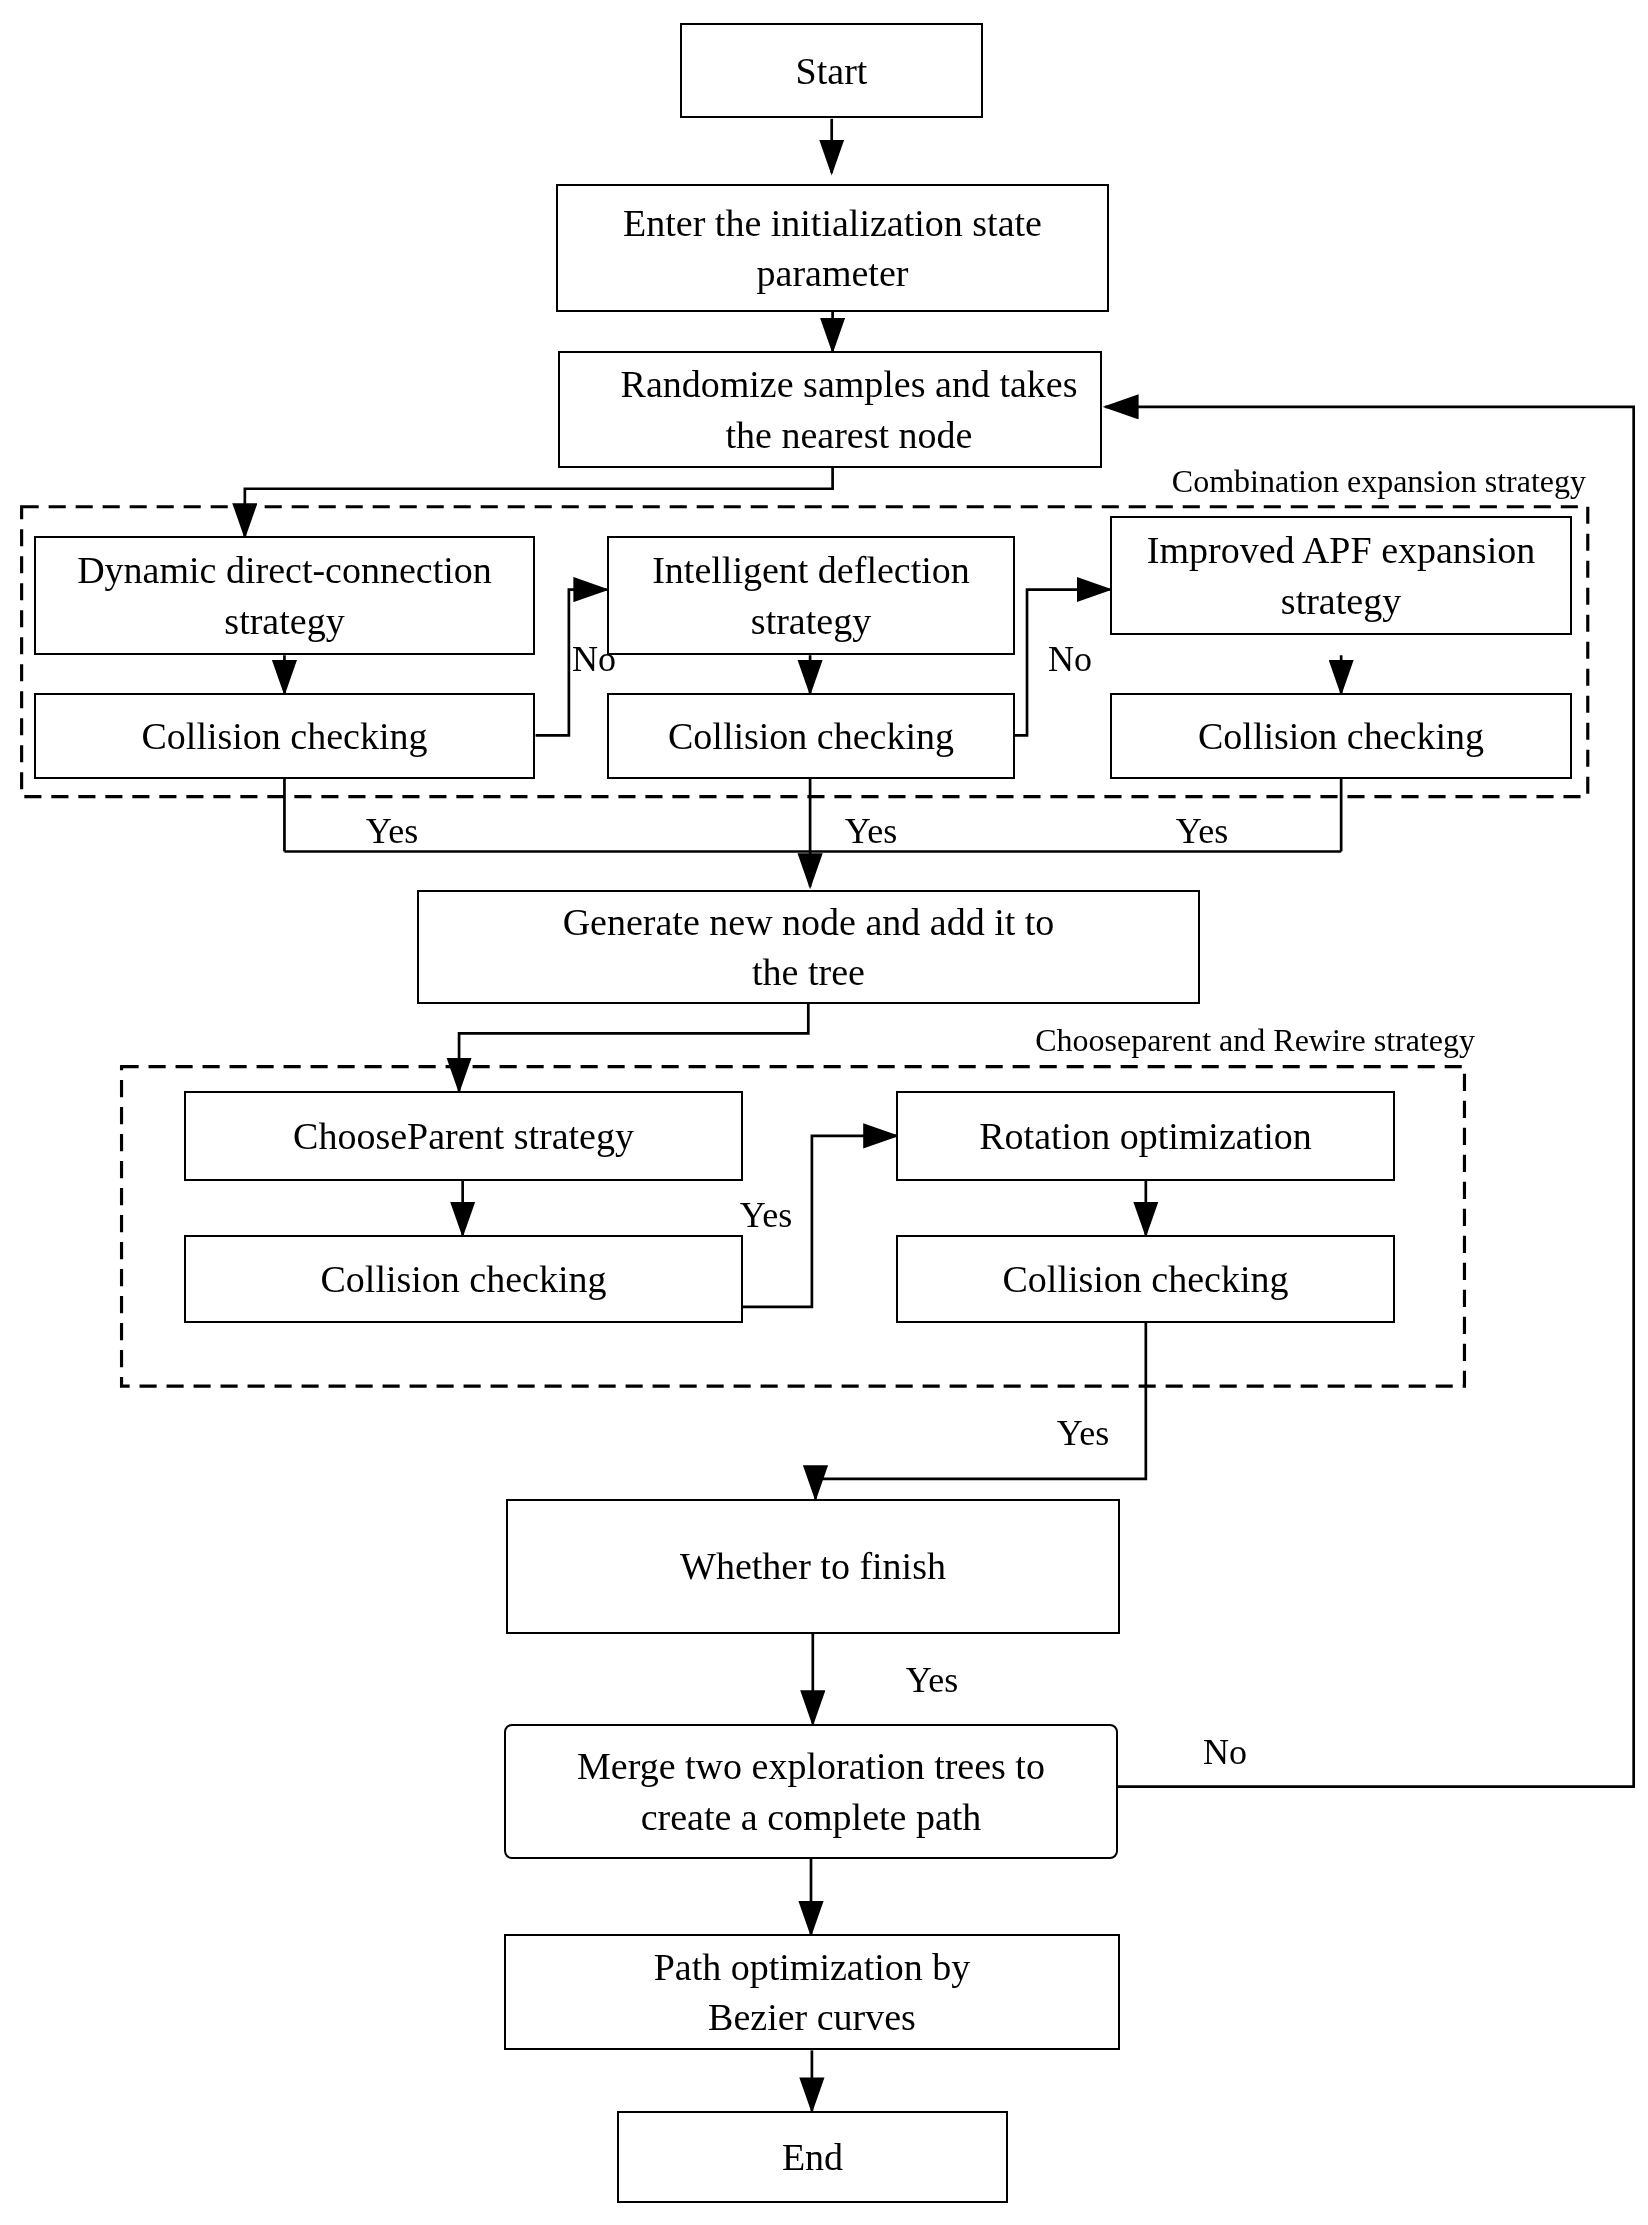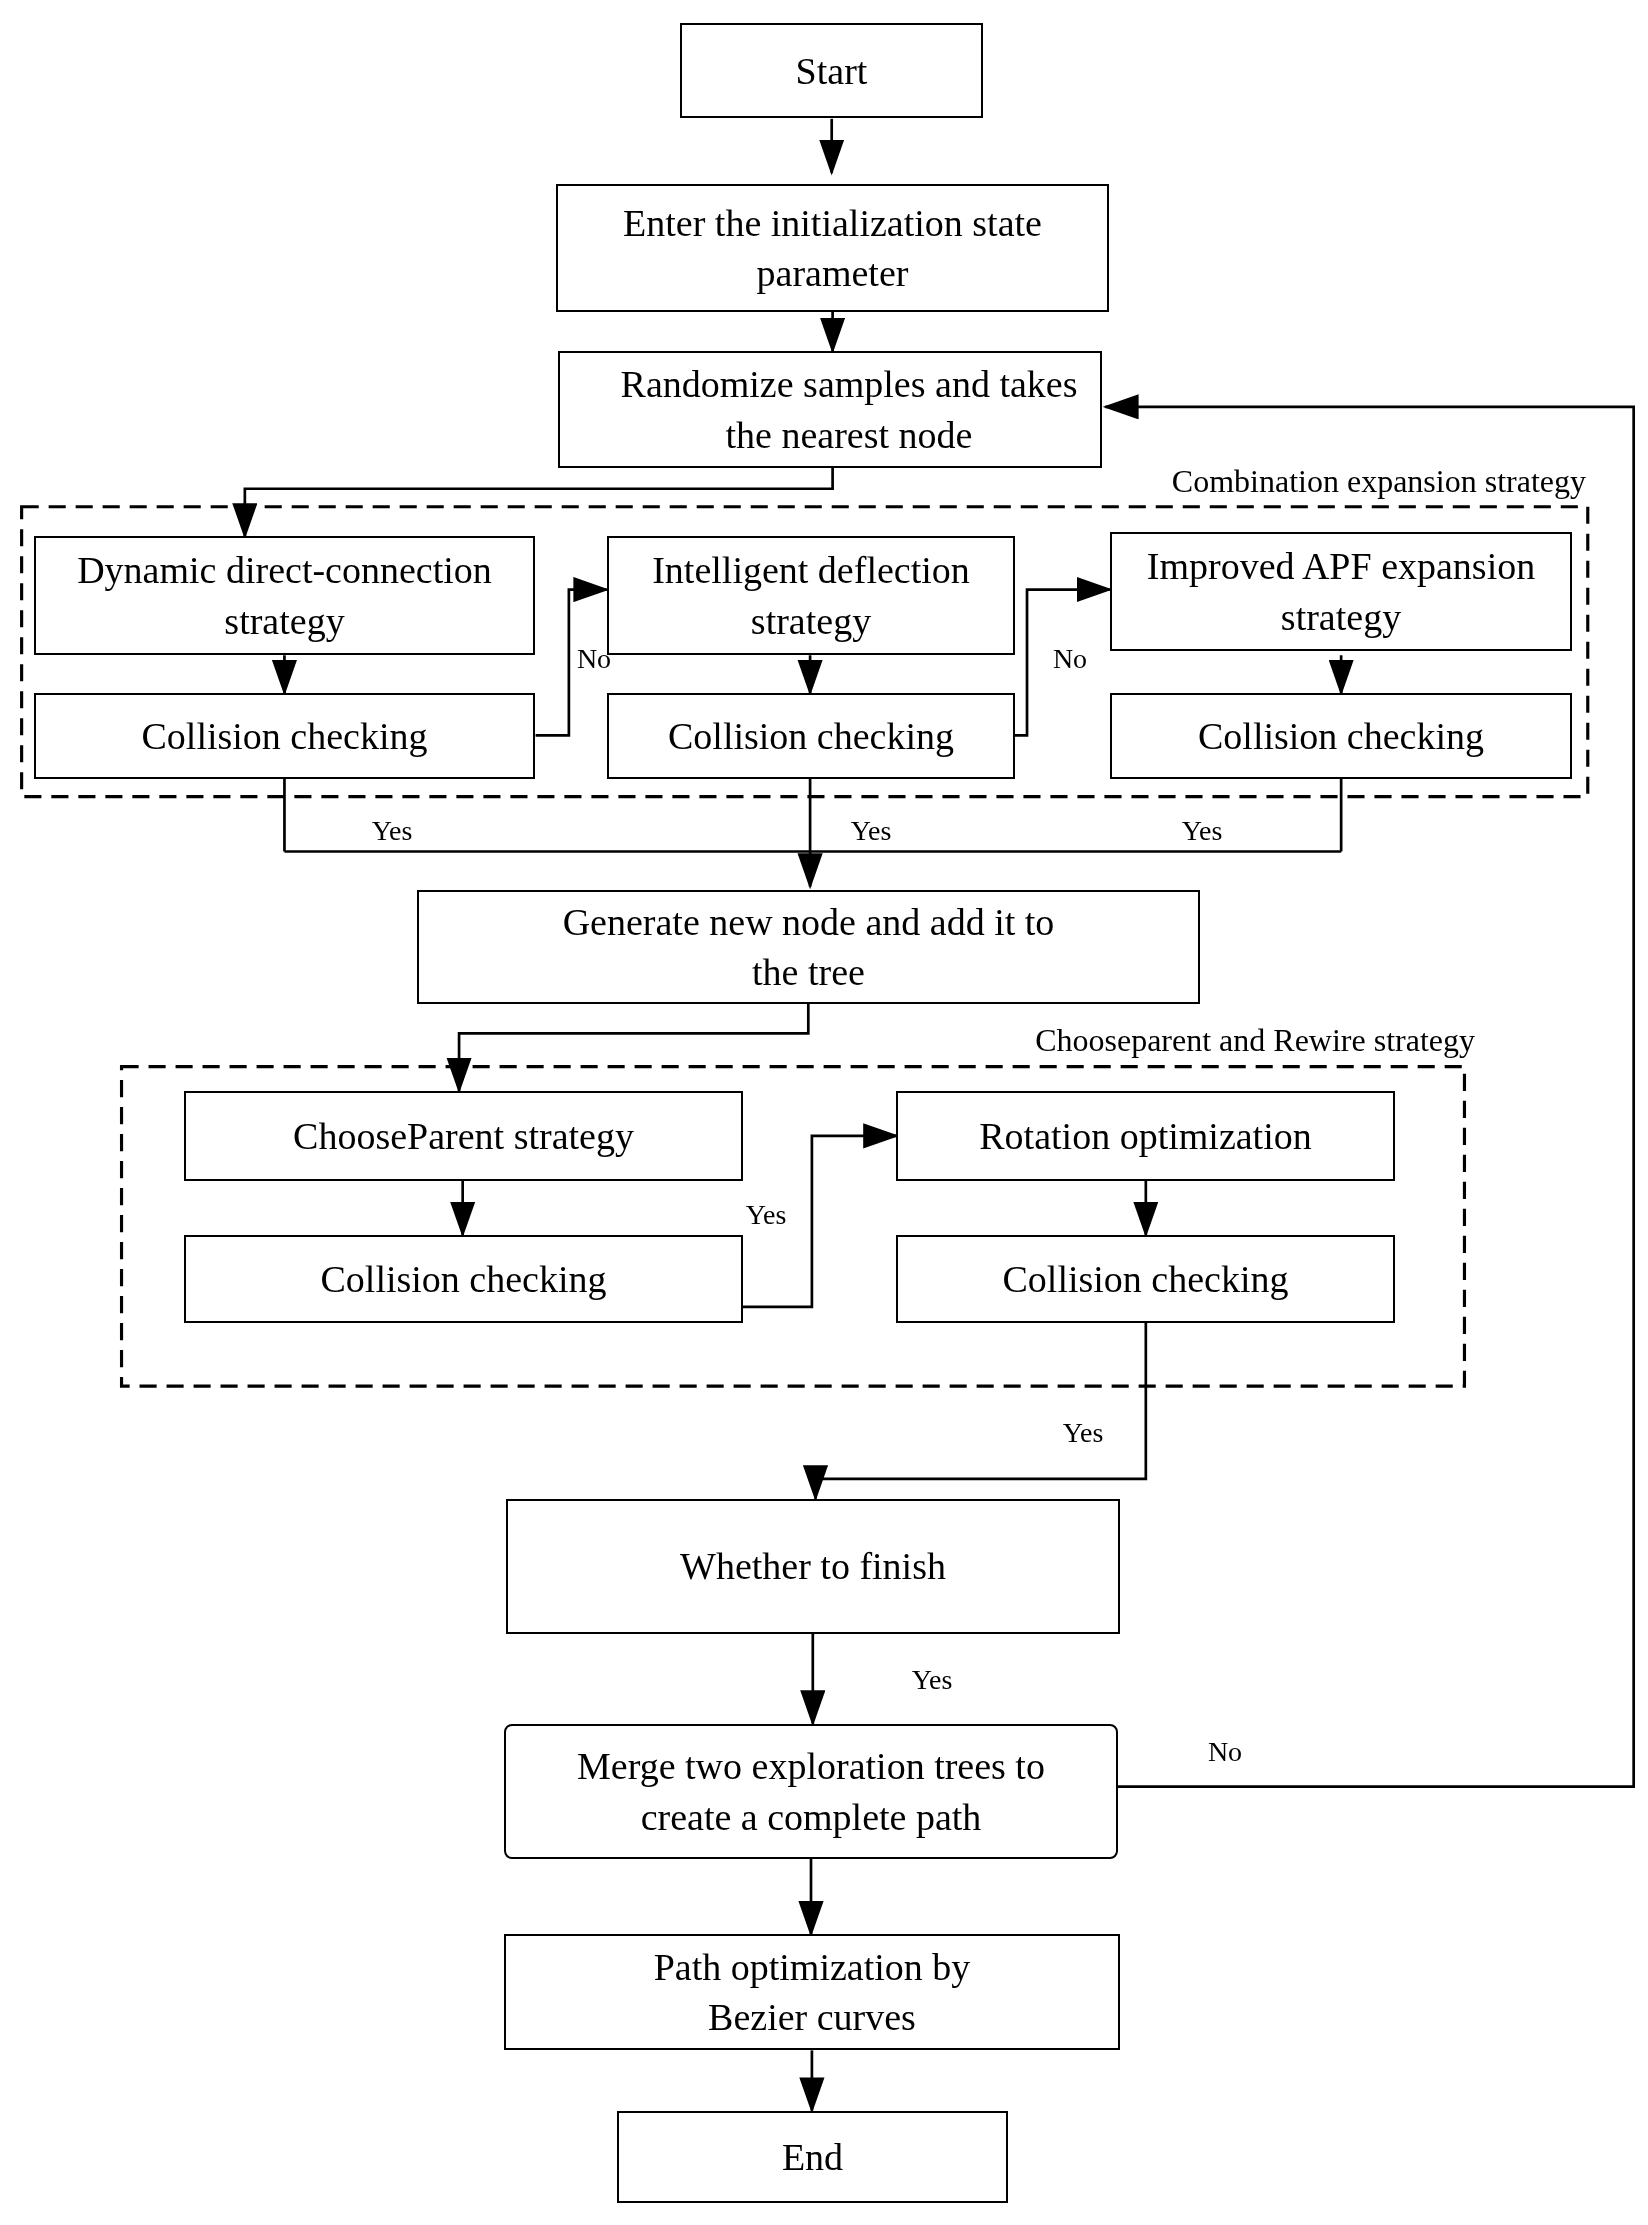--- a/index.html
+++ b/index.html
@@ -10,21 +10,21 @@
   #wires { position:absolute; left:0; top:0; width:1649px; height:2225px; }
   .node {
     position:absolute; box-sizing:border-box; background:#fff;
     border:2.7px solid #000;
     display:flex; align-items:center; justify-content:center;
     text-align:center; white-space:pre-line;
     font-size:38px; line-height:1.32;
   }
   .edge-lbl {
     position:absolute; transform:translate(-50%,-50%);
-    font-size:28px; white-space:nowrap;
+    font-size:36px; white-space:nowrap;
   }
   .group-lbl {
     position:absolute; font-size:32px; white-space:nowrap; text-align:right;
   }
 </style>
 </head>
 <body>
 
 <div id="canvas">
 
@@ -72,21 +72,21 @@
   <div class="node" style="left:34px; top:536px; width:501px; height:119px;">Dynamic direct-connection
 strategy</div>
 
   <div class="node" style="left:34px; top:693px; width:501px; height:86px;">Collision checking</div>
 
   <div class="node" style="left:607px; top:536px; width:408px; height:119px;">Intelligent deflection
 strategy</div>
 
   <div class="node" style="left:607px; top:693px; width:408px; height:86px;">Collision checking</div>
 
-  <div class="node" style="left:1110px; top:532px; width:462px; height:119px;">Improved APF expansion
+  <div class="node" style="left:1110px; top:516px; width:462px; height:119px;">Improved APF expansion
 strategy</div>
 
   <div class="node" style="left:1110px; top:693px; width:462px; height:86px;">Collision checking</div>
 
   <div class="node" style="left:417px; top:890px; width:783px; height:114px;">Generate new node and add it to
 the tree</div>
 
   <div class="node" style="left:184px; top:1091px; width:559px; height:90px;">ChooseParent strategy</div>
 
   <div class="node" style="left:896px; top:1091px; width:499px; height:90px;">Rotation optimization</div>

